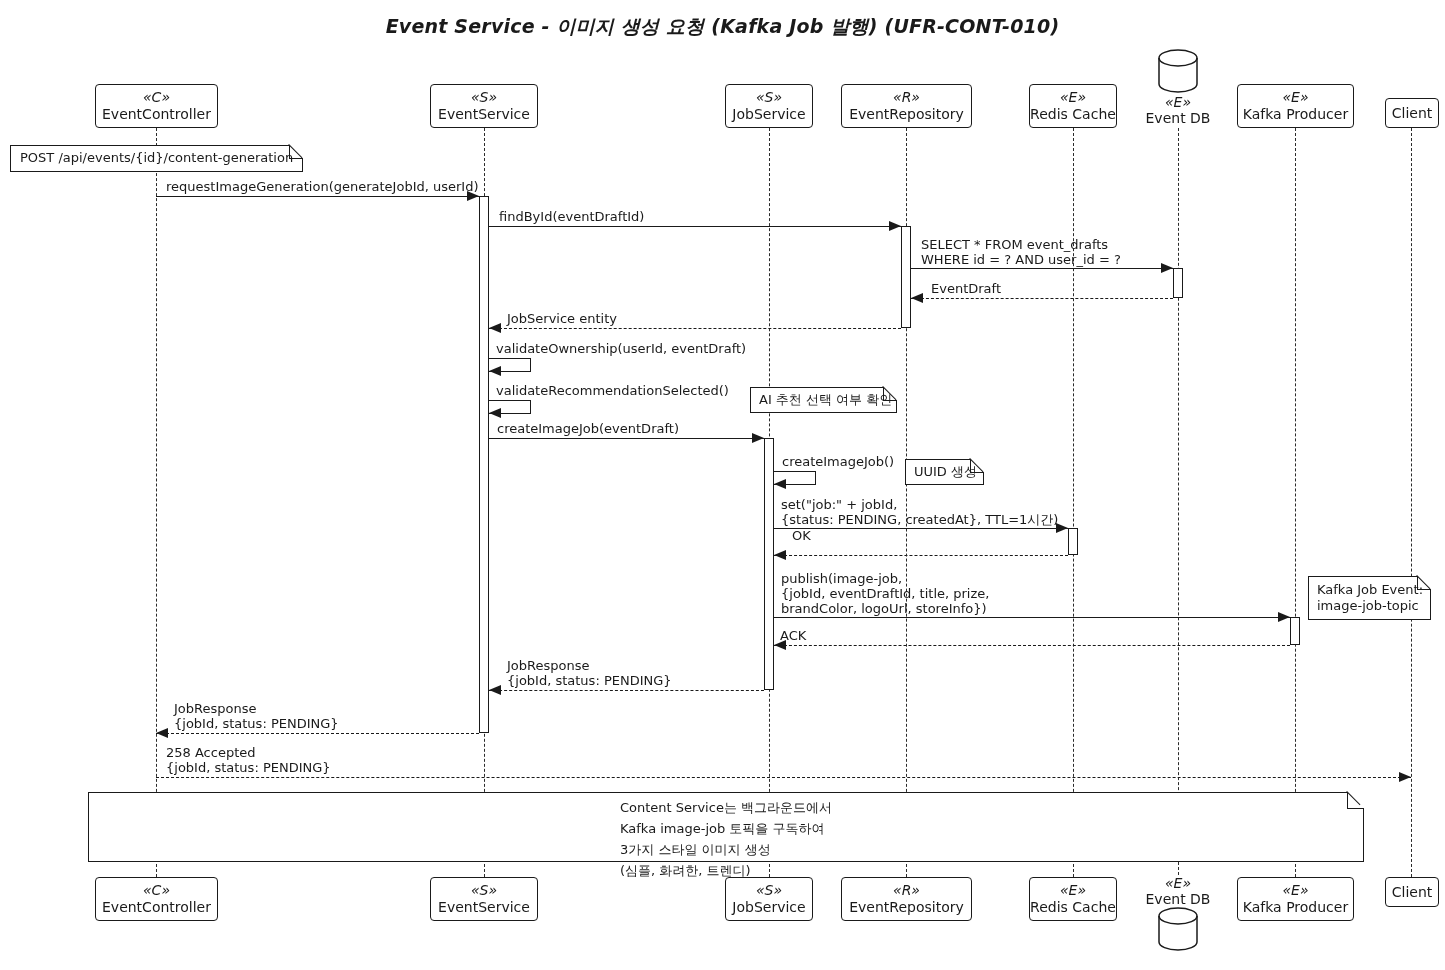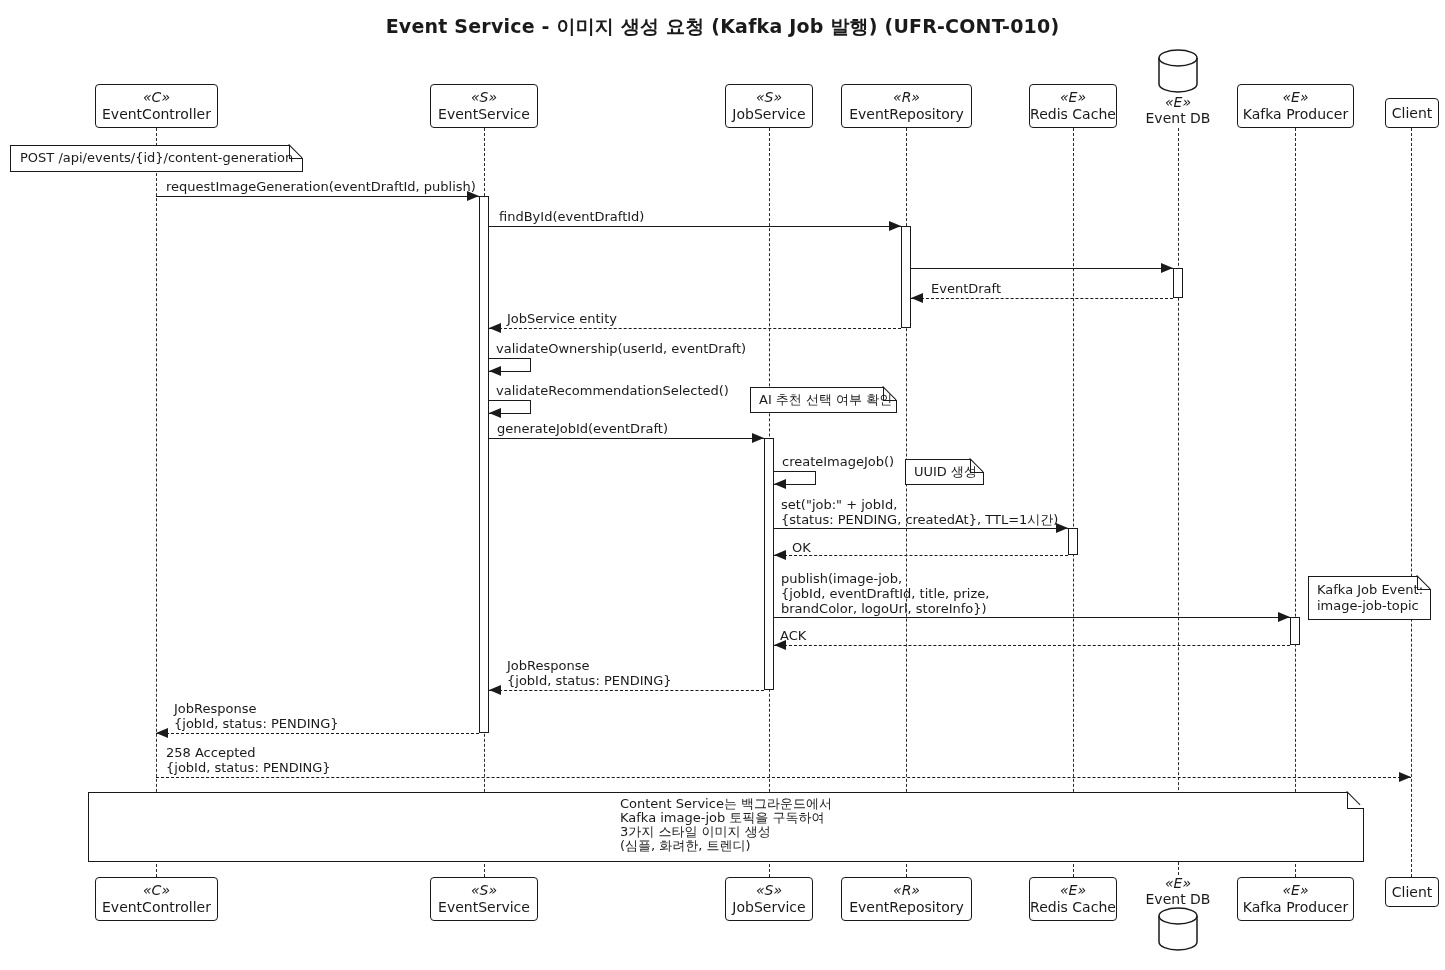--- a/index.html
+++ b/index.html
@@ -1,19 +1,19 @@
 <!DOCTYPE html>
 <html><head>
 <meta charset="utf-8">
 <style>
   html,body{margin:0;padding:0;background:#fff;}
   #canvas{position:relative;width:1445px;height:970px;background:#fff;overflow:hidden;
           font-family:"DejaVu Sans","Liberation Sans",sans-serif;color:#1a1a1a;}
   .title{position:absolute;left:0;top:14px;width:100%;text-align:center;
-         font-size:19px;font-weight:bold;letter-spacing:.2px;}
+         font-size:19px;font-weight:bold;letter-spacing:.2px;font-style:italic;}
   .lifeline{position:absolute;width:0;border-left:1px dashed #2b2b2b;}
   .pbox{position:absolute;box-sizing:border-box;border:1.6px solid #1a1a1a;border-radius:4px;
         background:#fff;display:flex;flex-direction:column;align-items:center;justify-content:center;
         font-size:14px;line-height:17px;z-index:3;}
   .stereo{font-style:italic;}
   .dblabel{position:absolute;width:100px;text-align:center;font-size:14px;line-height:16px;z-index:3;}
   .db{position:absolute;z-index:3;}
   .act{position:absolute;box-sizing:border-box;width:10px;background:#fff;border:1px solid #1a1a1a;z-index:4;}
   .mline{position:absolute;height:0;border-top:1.2px solid #1a1a1a;z-index:5;}
   .mline.dash{border-top-style:dashed;border-top-width:1px;}
@@ -58,76 +58,78 @@
     <div class="fold"></div>
     <div class="ntext" style="padding-top:4px;padding-left:8px">UUID 생성</div>
   </div>
   <div class="note" style="left:1308px;top:576px;width:123px;height:44px">
     <div class="fold"></div>
     <div class="ntext" style="padding-top:5px;padding-left:8px">Kafka Job Event:
 image-job-topic</div>
   </div>
   <div class="note" style="left:88px;top:792px;width:1276px;height:70px">
     <div class="fold" style="width:16px;height:16px"></div>
-    <div class="ntext" style="margin-left:522px;padding-top:4px;line-height:14px">Content Service는 백그라운드에서
+    <div class="ntext" style="margin-left:522px;padding-top:4px;line-height:21px">Content Service는 백그라운드에서
 Kafka image-job 토픽을 구독하여
 3가지 스타일 이미지 생성
 (심플, 화려한, 트렌디)</div>
   </div>
 
   <div class="act" style="left:479px;top:196px;height:537px"></div>
   <div class="act" style="left:901px;top:226px;height:102px"></div>
   <div class="act" style="left:1173px;top:268px;height:30px"></div>
   <div class="act" style="left:764px;top:438px;height:252px"></div>
   <div class="act" style="left:1068px;top:528px;height:27px"></div>
   <div class="act" style="left:1290px;top:617px;height:28px"></div>
 
   <div class="mline" style="left:156px;top:196px;width:323px"></div>
   <div class="ah r" style="left:467px;top:191px"></div>
-  <div class="mlabel" style="left:166px;top:179px">requestImageGeneration(eventDraftId, publish)</div>
+  <div class="mlabel" style="left:166px;top:179px">requestImageGeneration(generateJobId, userId)</div>
 
   <div class="mline" style="left:489px;top:226px;width:412px"></div>
   <div class="ah r" style="left:889px;top:221px"></div>
   <div class="mlabel" style="left:499px;top:209px">findById(eventDraftId)</div>
 
   <div class="mline" style="left:911px;top:268px;width:262px"></div>
   <div class="ah r" style="left:1161px;top:263px"></div>
+  <div class="mlabel" style="left:921px;top:237px">SELECT * FROM event_drafts
+WHERE id = ? AND user_id = ?</div>
 
   <div class="mline dash" style="left:911px;top:298px;width:262px"></div>
   <div class="ah l" style="left:911px;top:293px"></div>
   <div class="mlabel" style="left:931px;top:281px">EventDraft</div>
 
   <div class="mline dash" style="left:489px;top:328px;width:412px"></div>
   <div class="ah l" style="left:489px;top:323px"></div>
   <div class="mlabel" style="left:507px;top:311px">JobService entity</div>
 
   <div class="mlabel" style="left:496px;top:341px">validateOwnership(userId, eventDraft)</div>
   <div class="loop" style="left:489px;top:358px"></div>
   <div class="ah l" style="left:489px;top:366px"></div>
 
   <div class="mlabel" style="left:496px;top:383px">validateRecommendationSelected()</div>
   <div class="loop" style="left:489px;top:400px"></div>
   <div class="ah l" style="left:489px;top:408px"></div>
 
   <div class="mline" style="left:489px;top:438px;width:275px"></div>
   <div class="ah r" style="left:752px;top:433px"></div>
-  <div class="mlabel" style="left:497px;top:421px">generateJobId(eventDraft)</div>
+  <div class="mlabel" style="left:497px;top:421px">createImageJob(eventDraft)</div>
 
   <div class="mlabel" style="left:782px;top:454px">createImageJob()</div>
   <div class="loop" style="left:774px;top:471px"></div>
   <div class="ah l" style="left:774px;top:479px"></div>
 
   <div class="mline" style="left:774px;top:528px;width:294px"></div>
   <div class="ah r" style="left:1056px;top:523px"></div>
   <div class="mlabel" style="left:781px;top:497px">set("job:" + jobId,
 {status: PENDING, createdAt}, TTL=1시간)</div>
 
   <div class="mline dash" style="left:774px;top:555px;width:294px"></div>
   <div class="ah l" style="left:774px;top:550px"></div>
-  <div class="mlabel" style="left:792px;top:540px">OK</div>
+  <div class="mlabel" style="left:792px;top:528px">OK</div>
 
   <div class="mline" style="left:774px;top:617px;width:516px"></div>
   <div class="ah r" style="left:1278px;top:612px"></div>
   <div class="mlabel" style="left:781px;top:571px">publish(image-job,
 {jobId, eventDraftId, title, prize,
 brandColor, logoUrl, storeInfo})</div>
 
   <div class="mline dash" style="left:774px;top:645px;width:516px"></div>
   <div class="ah l" style="left:774px;top:640px"></div>
   <div class="mlabel" style="left:780px;top:628px">ACK</div>

